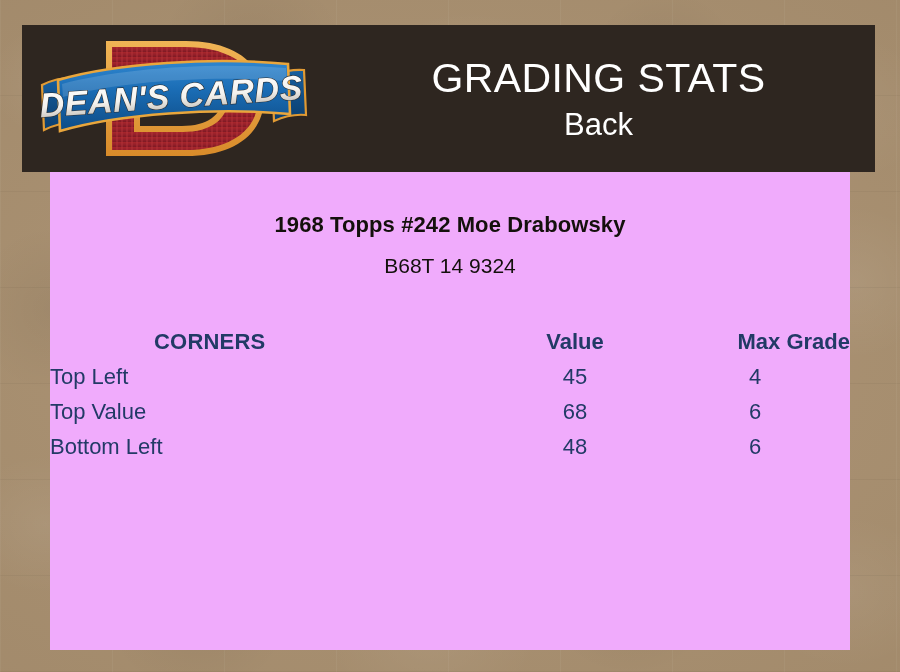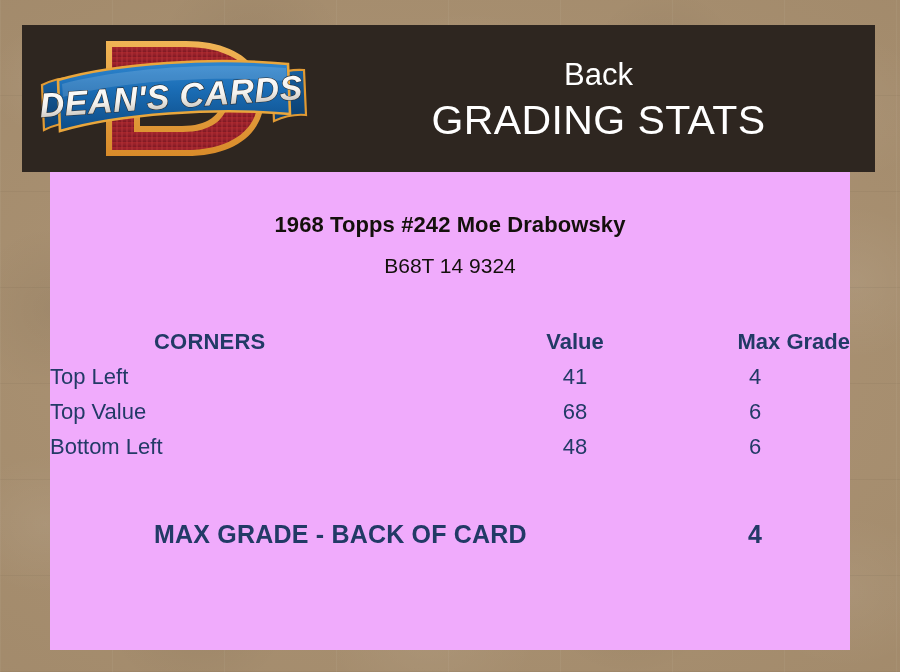--- a/index.html
+++ b/index.html
@@ -241,22 +241,22 @@
           <path d="M22 53 C80 36 178 30 252 37 L254 87 C180 80 82 87 24 104 Z" fill="url(#blueGrad)" stroke="#e9a63c" stroke-width="2.6"></path>
 
           <path d="M26 57 C84 41 178 35 250 41 L251 54 C178 48 84 54 27 70 Z" fill="#ffffff" opacity="0.14"></path>
         </g>
 
         <text x="136" y="81" text-anchor="middle" font-family="'Liberation Sans', sans-serif" font-size="34" font-weight="bold" font-style="italic" letter-spacing="0.5" fill="url(#wordGrad)" stroke="#2b2b2b" stroke-width="1.1" paint-order="stroke" transform="rotate(-4 136 81)">DEAN'S CARDS</text>
       </svg>
     </div>
 
     <div id="header-titles">
+      <div id="title-main">GRADING STATS</div>
       <div id="title-sub">Back</div>
-      <div id="title-main">GRADING STATS</div>
     </div>
 
   </div>
 
   <div id="content">
 
     <div id="card-title">1968 Topps #242 Moe Drabowsky</div>
 
     <div id="card-serial">B68T 14 9324</div>
 
@@ -264,36 +264,32 @@
       <thead>
         <tr>
           <th class="col-section">CORNERS</th>
           <th class="col-value">Value</th>
           <th class="col-maxgrade">Max Grade</th>
         </tr>
       </thead>
       <tbody>
         <tr>
           <td class="cell-label">Top Left</td>
-          <td class="cell-value">41</td>
+          <td class="cell-value">45</td>
           <td class="cell-maxgrade">4</td>
         </tr>
         <tr>
           <td class="cell-label">Top Value</td>
           <td class="cell-value">68</td>
           <td class="cell-maxgrade">6</td>
         </tr>
         <tr>
           <td class="cell-label">Bottom Left</td>
           <td class="cell-value">48</td>
           <td class="cell-maxgrade">6</td>
         </tr>
       </tbody>
     </table>
 
-    <div id="summary">
-      <div id="summary-label">MAX GRADE - BACK OF CARD</div>
-      <div id="summary-value">4</div>
-    </div>
 
   </div>
 
 </div>
 
 </body></html>

